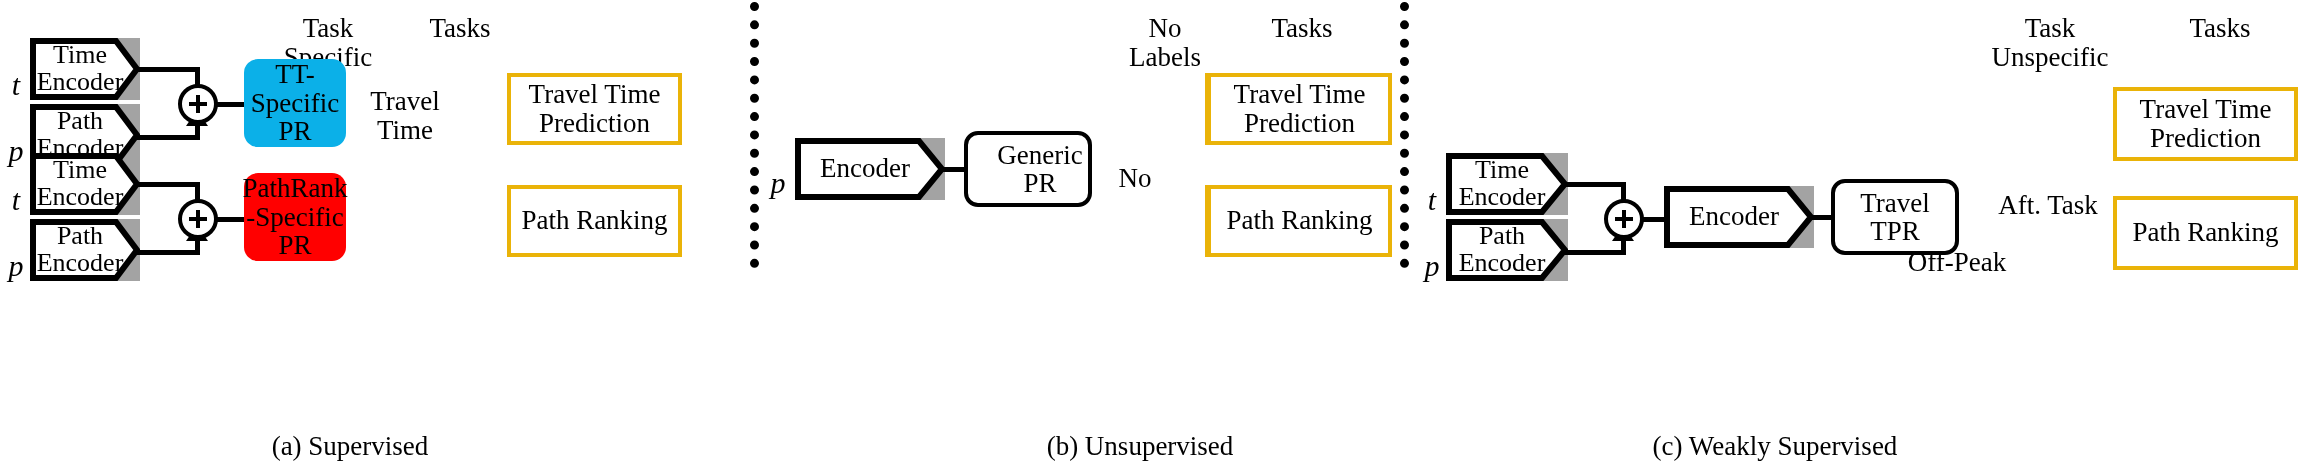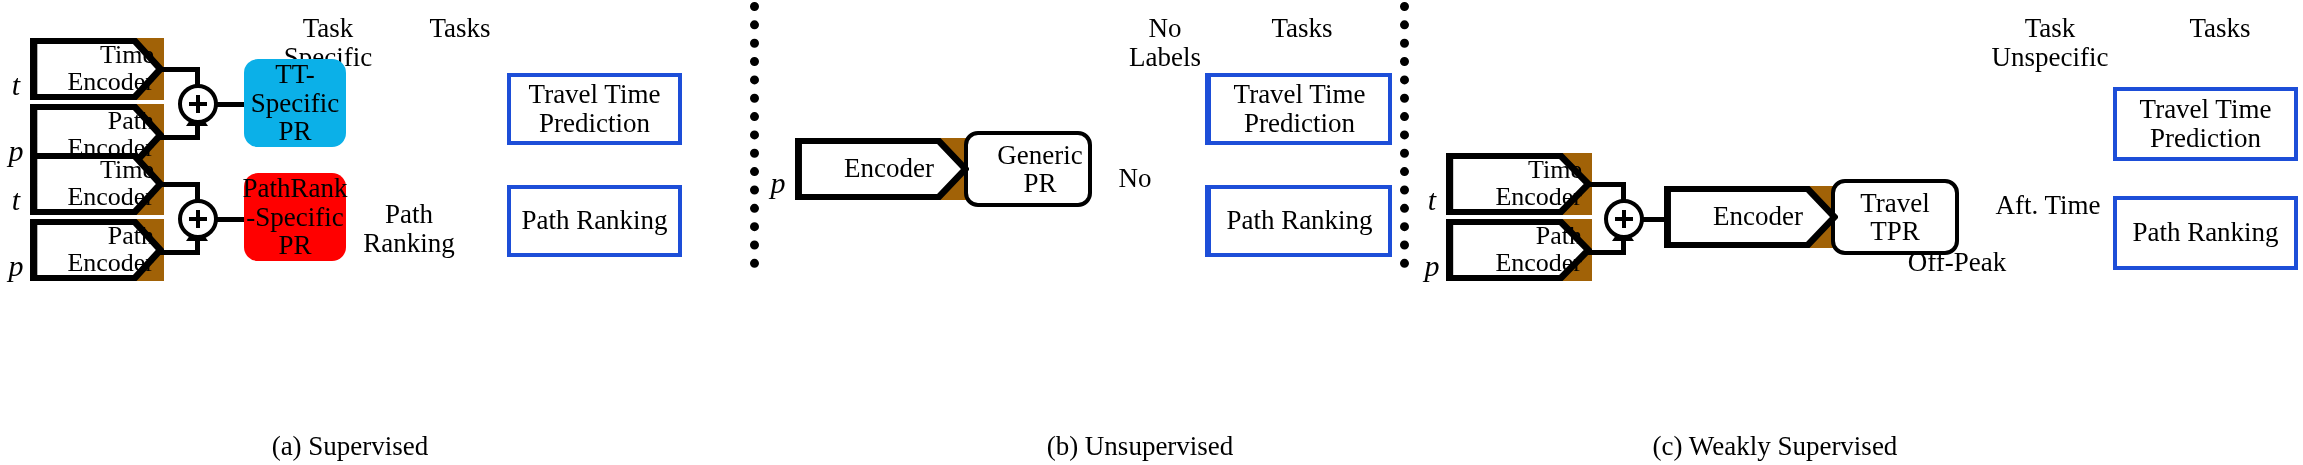--- a/index.html
+++ b/index.html
@@ -8,33 +8,32 @@
   .ctext{position:absolute;text-align:center;line-height:1.06;white-space:pre-line;margin-top:12px;}
 
   
   .label{font-size:27px;}
   .caption{font-size:27px;}
   .varlabel{font-style:italic;font-size:30px;font-family:"Liberation Serif","DejaVu Serif",serif;}
 
   
   .tagbox{
     position:absolute;
-    background:#a16207;
+    background:#a3a3a3;
     display:flex;align-items:center;justify-content:center;
-    text-align:right;line-height:1.02;
+    text-align:center;line-height:1.02;
     font-size:26px;
-    padding-left:24px;
   }
   .tagbox .inner{position:relative;z-index:2;padding-right:10px;}
   .tagbox svg{position:absolute;inset:0;width:100%;height:100%;z-index:1;}
 
   
   .taskbox{
     position:absolute;
-    border:4px solid #1d4ed8;
+    border:4px solid #eab308;
     background:#fff;
     display:flex;align-items:center;justify-content:center;
     text-align:center;line-height:1.08;
     font-size:27px;
     box-sizing:border-box;
   }
 
   
   .prbox{
     position:absolute;
@@ -135,22 +134,22 @@
     <span>TT-
 Specific
 PR</span>
   </div>
   <div class="prbox filled" style="left:244px;top:173px;width:102px;height:88px;background:#ff0000;">
     <span>PathRank
 -Specific
 PR</span>
   </div>
 
-  <div class="ctext label" style="left:350px;top:188px;width:118px;">Path
-Ranking</div>
+  <div class="ctext label" style="left:350px;top:75px;width:110px;">Travel
+Time</div>
 
   <div class="taskbox" style="left:507px;top:73px;width:175px;height:72px;">
     <span>Travel Time
 Prediction</span>
   </div>
   <div class="taskbox" style="left:507px;top:185px;width:175px;height:72px;">
     <span>Path
 Ranking</span>
   </div>
 
@@ -237,21 +236,21 @@
     <span class="inner">Encoder</span>
   </div>
 
   <div class="wire wireh" style="left:1811px;top:215px;width:22px;"></div>
 
   <div class="prbox outline" style="left:1831px;top:179px;width:128px;height:76px;">
     <span>Travel
 TPR</span>
   </div>
 
-  <div class="ctext label" style="left:1968px;top:179px;width:160px;">Aft. Time</div>
+  <div class="ctext label" style="left:1968px;top:179px;width:160px;">Aft. Task</div>
   <div class="ctext label" style="left:1877px;top:236px;width:160px;">Off-Peak</div>
 
   <div class="taskbox" style="left:2113px;top:87px;width:185px;height:74px;">
     <span>Travel Time
 Prediction</span>
   </div>
   <div class="taskbox" style="left:2113px;top:196px;width:185px;height:74px;">
     <span>Path
 Ranking</span>
   </div>

